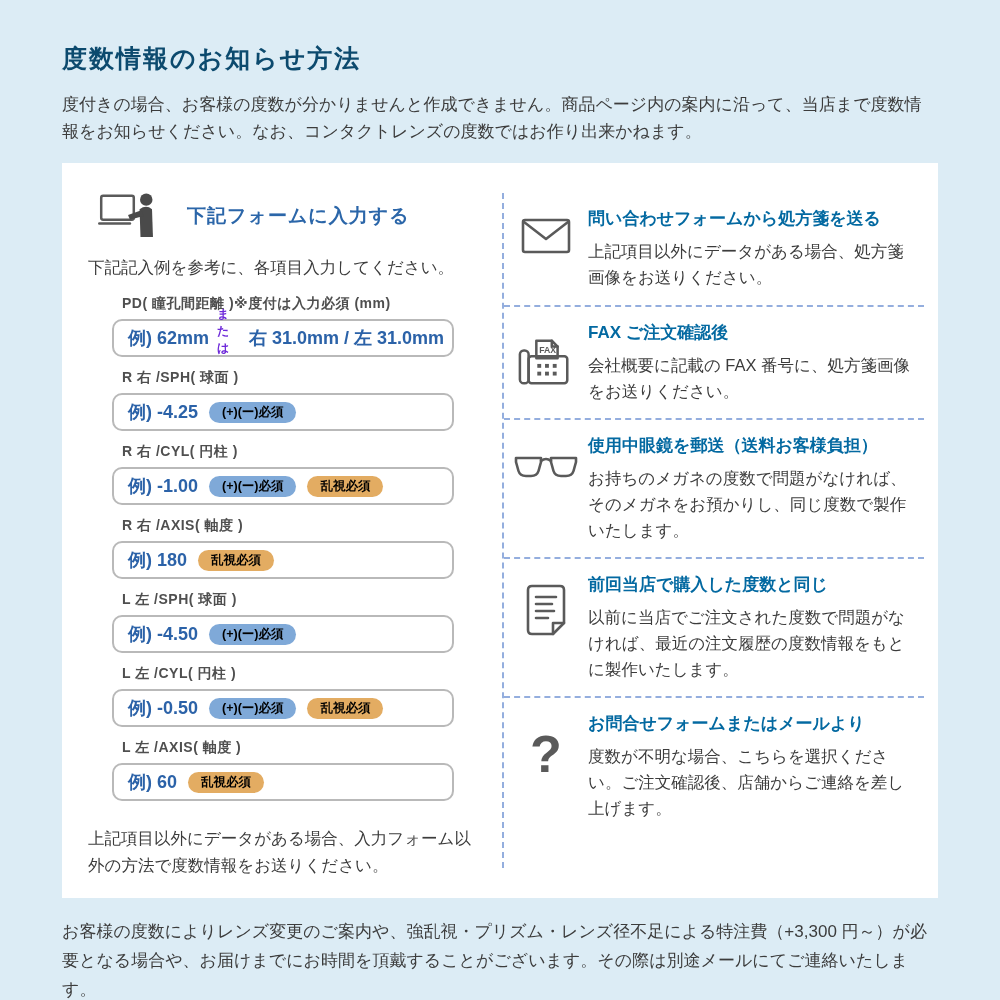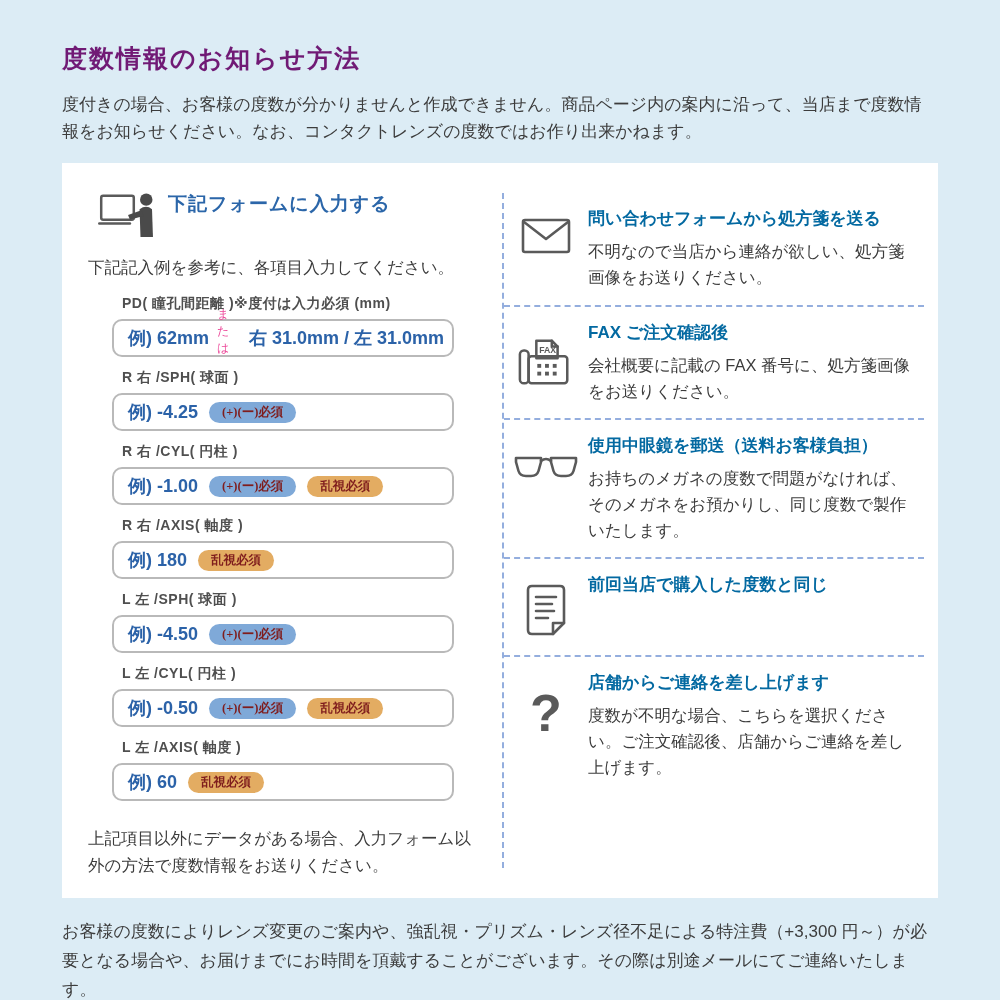--- a/index.html
+++ b/index.html
@@ -6,52 +6,52 @@
   body {
     width:1000px; height:1000px;
     background:#dcecf5;
     font-family:"Liberation Sans","DejaVu Sans",sans-serif;
     color:#3c3c3c;
     overflow:hidden;
   }
   .page { padding:42px 62px 0; box-sizing:border-box; }
 
   .main-title {
-    font-size:25px; font-weight:bold; color:#701a75;
+    font-size:25px; font-weight:bold; color:#0c4a6e;
     letter-spacing:2px; margin:0 0 16px;
   }
   .intro { font-size:17px; line-height:1.6; margin:0 0 18px; font-weight:500; }
 
   .card {
     background:#ffffff;
     display:flex;
     padding:24px 4px 20px 24px;
     box-sizing:border-box;
     min-height:700px;
   }
   .col-left { width:416px; flex:none; padding-right:16px; box-sizing:border-box; }
   .col-right { flex:1; border-left:2px dashed #94aede; padding:0 10px 0 0; margin:6px 0 10px; }
 
   
-  .form-header { display:flex; gap:8px; margin:4px 0 16px 12px; }
+  .form-header { display:flex; align-items:center; gap:27px; margin:4px 0 16px 12px; }
   .form-heading { font-size:19px; font-weight:bold; color:#2b66a9; letter-spacing:1px; }
   .form-intro { font-size:16.5px; font-weight:500; margin:0 0 16px 2px; }
   .form-rows { margin-left:26px; }
   .form-label { font-size:14px; font-weight:bold; color:#4f4f4f; margin:0 0 6px 10px; letter-spacing:0.5px; }
   .input-box {
     width:342px; height:38px; box-sizing:border-box;
     border:2px solid #b9b9b9; border-radius:10px; background:#fff;
     display:flex; align-items:center; gap:11px;
     padding:0 8px 0 14px; margin-bottom:12px;
   }
   .example { font-size:18px; font-weight:bold; color:#2b62a8; white-space:nowrap; }
-  .or { font-size:12px; font-weight:normal; color:#ec4899; margin:2px -3px 15px; }
+  .or { font-size:12px; font-weight:bold; color:#6d28d9; margin:2px -3px 15px; }
   .badge {
-    font-size:12.5px; font-weight:bold; color:#7f1d1d;
-    border-radius:999px; padding:4px 13px; white-space:nowrap; line-height:1;font-family:Liberation Serif, serif;
+    font-size:12.5px; font-weight:bold; color:#000000;
+    border-radius:999px; padding:4px 13px; white-space:nowrap; line-height:1;
   }
   .badge.blue { background:#7fa9d8; }
   .badge.orange { background:#e3ac62; }
   .form-note { font-size:16.5px; font-weight:500; line-height:1.6; margin:24px 8px 0 2px; }
 
   
   .method { display:flex; padding:12px 6px 14px 0; }
   .method + .method { border-top:2px dashed #94aede; }
   .method-icon { width:84px; flex:none; display:flex; justify-content:center; align-items:flex-start; padding-top:12px; }
   .method-content { flex:1; padding-right:4px; }
@@ -160,21 +160,21 @@
 
       <div class="method">
         <div class="method-icon">
           <svg width="52" height="38" viewBox="0 0 52 38">
             <rect class="st" x="3" y="3" width="46" height="32" rx="2"></rect>
             <path class="st" d="M4 5 L26 22 L48 5"></path>
           </svg>
         </div>
         <div class="method-content">
           <p class="method-title">問い合わせフォームから処方箋を送る</p>
-          <p class="method-body">不明なので当店から連絡が欲しい、処方箋画像をお送りください。</p>
+          <p class="method-body">上記項目以外にデータがある場合、処方箋画像をお送りください。</p>
         </div>
       </div>
 
       <div class="method">
         <div class="method-icon">
           <svg width="58" height="62" viewBox="0 0 60 64">
             <path class="st" d="M20 10 h16 l6 6 v12 h-22 z"></path>
             <path class="st" d="M36 10 v6 h6"></path>
             <text x="23" y="23" font-size="9" font-weight="bold" fill="#5a5a5a">FAX</text>
             <rect class="st" x="12" y="26" width="40" height="28" rx="3"></rect>
@@ -212,29 +212,30 @@
       <div class="method">
         <div class="method-icon">
           <svg width="48" height="58" viewBox="0 0 48 58">
             <path class="st" d="M10 3 H38 Q42 3 42 7 V40 L31 51 H10 Q6 51 6 47 V7 Q6 3 10 3 Z"></path>
             <path class="st" d="M31 51 V40 H42"></path>
             <path class="st" d="M14 14 h20 M14 21 h16 M14 28 h18 M14 35 h12" stroke-width="2.4"></path>
           </svg>
         </div>
         <div class="method-content">
           <p class="method-title">前回当店で購入した度数と同じ</p>
+          <p class="method-body">以前に当店でご注文された度数で問題がなければ、最近の注文履歴の度数情報をもとに製作いたします。</p>
         </div>
       </div>
 
       <div class="method">
         <div class="method-icon">
           <span class="question-glyph">?</span>
         </div>
         <div class="method-content">
-          <p class="method-title">店舗からご連絡を差し上げます</p>
+          <p class="method-title">お問合せフォームまたはメールより</p>
           <p class="method-body">度数が不明な場合、こちらを選択ください。ご注文確認後、店舗からご連絡を差し上げます。</p>
         </div>
       </div>
 
     </div>
   </div>
 
   <p class="footer">お客様の度数によりレンズ変更のご案内や、強乱視・プリズム・レンズ径不足による特注費（+3,300 円～）が必要となる場合や、お届けまでにお時間を頂戴することがございます。その際は別途メールにてご連絡いたします。</p>
 
 </div>

